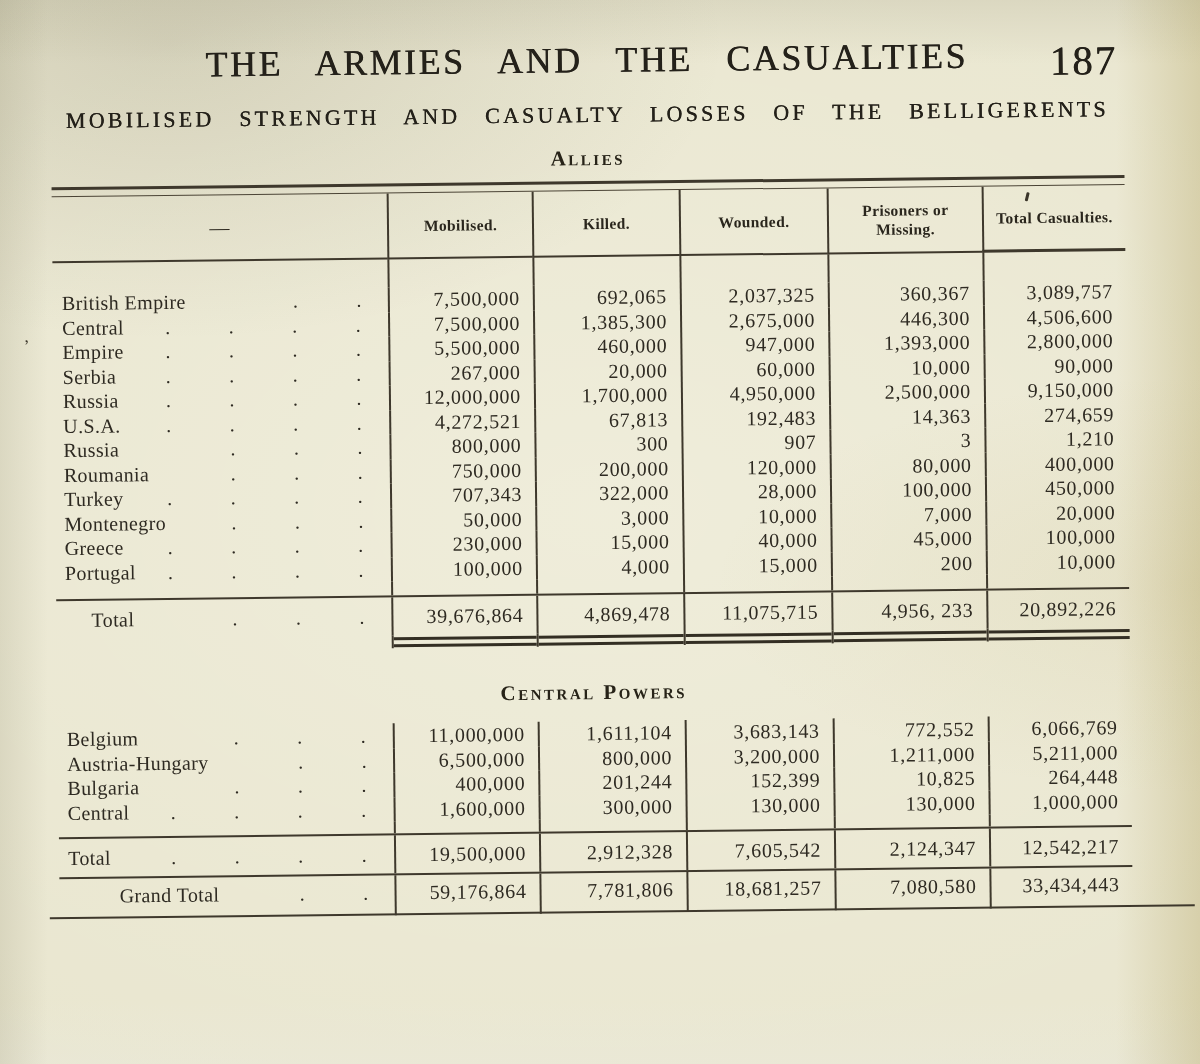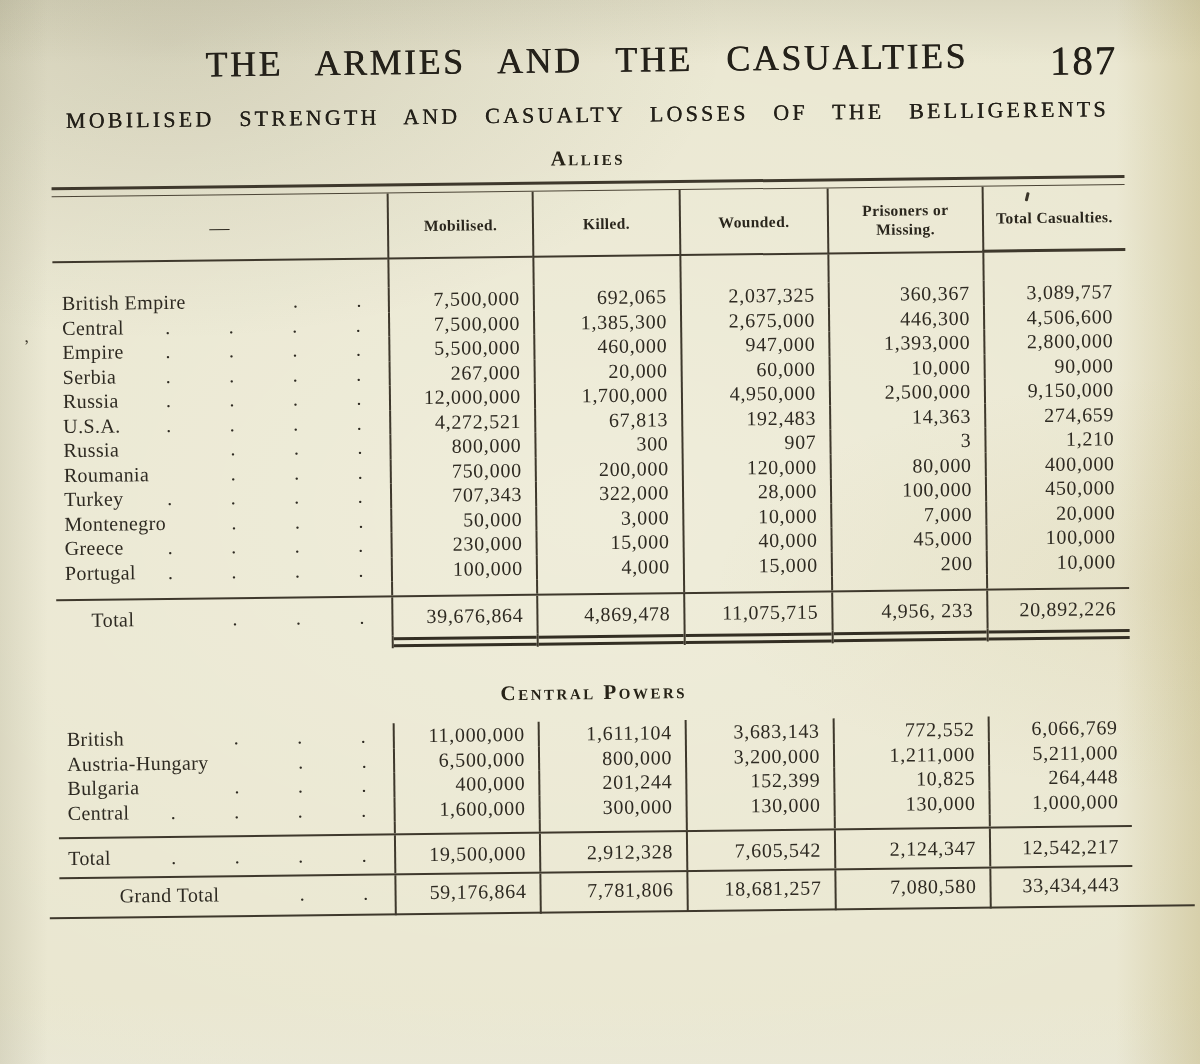--- a/index.html
+++ b/index.html
@@ -269,21 +269,21 @@
             </div>
         </div>
       </div>
     </div>
 
     <div class="section-heading cp">Central Powers</div>
 
     <div class="tbl tbl2" style="margin-top:16px;">
       <div class="tbody">
         <div class="tr">
-          <div class="td name"><span class="nm">British</span><span class="dots d3"></span></div>
+          <div class="td name"><span class="nm">Belgium</span><span class="dots d3"></span></div>
           <div class="td num">11,000,000</div>
           <div class="td num">1,611,104</div>
           <div class="td num">3,683,143</div>
           <div class="td num">772,552</div>
           <div class="td num">6,066,769</div>
         </div>
         <div class="tr">
           <div class="td name"><span class="nm">Austria-Hungary</span><span class="dots d2"></span></div>
           <div class="td num">6,500,000</div>
           <div class="td num">800,000</div>

